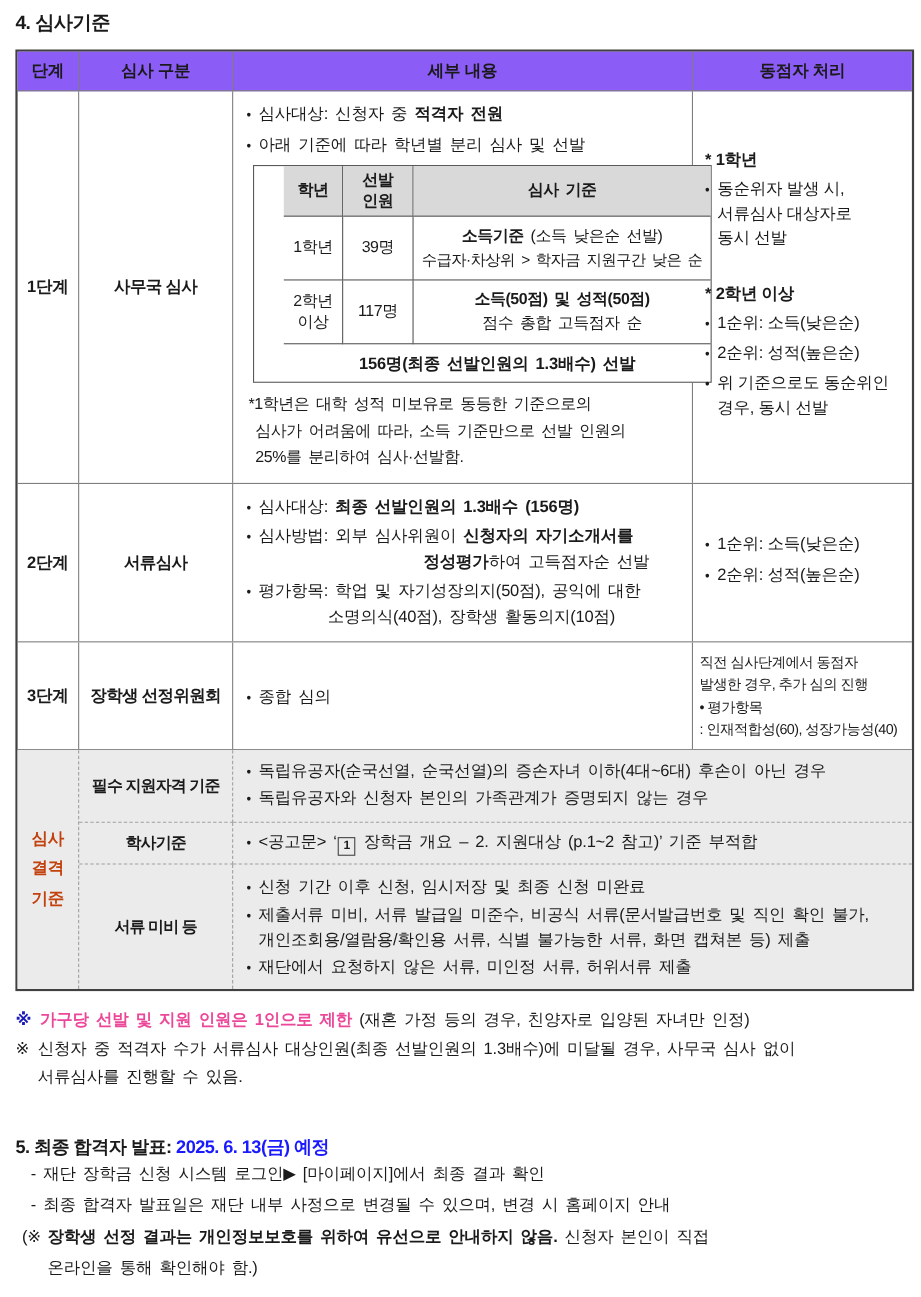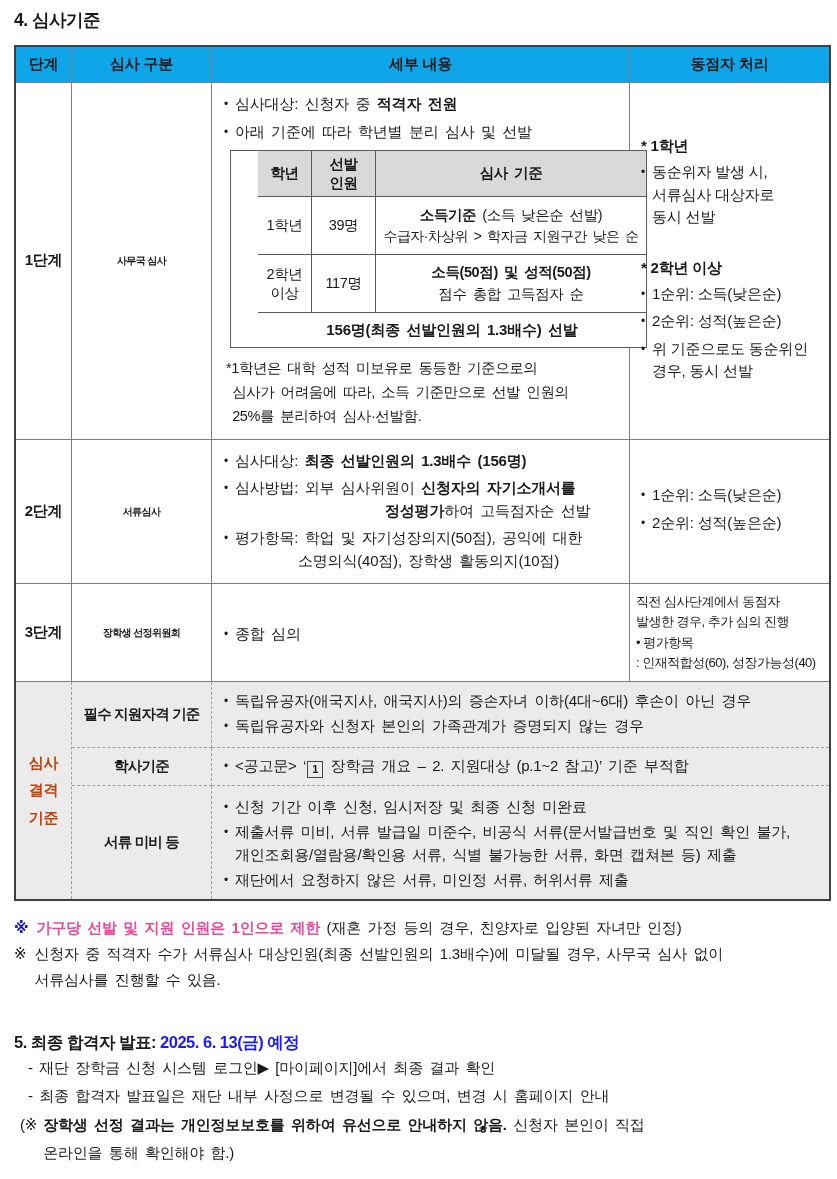--- a/index.html
+++ b/index.html
@@ -14,28 +14,28 @@
   .pre{white-space:pre-wrap;}
   .nw{white-space:nowrap;}
   .ws{word-spacing:2.5px;}
 
   
   .main-table{margin-top:13px;width:813px;border:2px solid #404040;}
   .trow{display:grid;grid-template-columns:56px 140px 418px 1fr;border-bottom:1px solid #7f7f7f;}
   .trow.lastrow{border-bottom:none;}
   .c{border-right:1px solid #7f7f7f;box-sizing:border-box;}
   .c.last{border-right:none;}
-  .thead{height:35px;background:#0ea5e9;}
+  .thead{height:35px;background:#8b5cf6;}
   .hcell{display:flex;align-items:center;justify-content:center;font-weight:bold;font-size:15px;}
   .vcenter{display:flex;align-items:center;justify-content:center;text-align:center;}
   .trow1{min-height:355px;}
   .trow2{min-height:143px;}
   .trow3{min-height:94px;}
   .stage-cell{font-weight:bold;}
-  .cat-cell{font-weight:bold;font-size:10px;letter-spacing:-0.6px;}
+  .cat-cell{font-weight:bold;font-size:15px;letter-spacing:-0.6px;}
   .det-col{padding:10px 12px 6px 12px;}
   .bullet-row{display:flex;gap:7px;margin-bottom:5px;line-height:1.5;}
   .bdot{flex:0 0 auto;font-size:12px;padding-top:2px;}
   .indent-b2{padding-left:150px;}
   .indent-b3{padding-left:63px;}
 
   
   .inner{width:388px;margin:7px 0 9px 6px;border:1.5px solid #595959;display:grid;
          grid-template-columns:54px 64px 1fr;background:#fff;padding-left:27px;}
   .ic{border-right:1px solid #595959;border-bottom:1px solid #595959;box-sizing:border-box;
@@ -218,21 +218,21 @@
     <div class="trow lastrow" style="display:block;border-bottom:none;">
       <div class="gray">
         <div class="g-label pre">심사
 결격
 기준</div>
 
         <div class="g-cat g-b" style="grid-row:1;">필수 지원자격 기준</div>
         <div class="g-con g-b ws" style="grid-row:1;">
           <div class="bullet-row">
             <span class="bdot">•</span>
-            <div class="nw">독립유공자(애국지사, 애국지사)의 증손자녀 이하(4대~6대) 후손이 아닌 경우</div>
+            <div class="nw">독립유공자(순국선열, 순국선열)의 증손자녀 이하(4대~6대) 후손이 아닌 경우</div>
           </div>
           <div class="bullet-row">
             <span class="bdot">•</span>
             <div class="nw">독립유공자와 신청자 본인의 가족관계가 증명되지 않는 경우</div>
           </div>
         </div>
 
         <div class="g-cat g-b" style="grid-row:2;">학사기준</div>
         <div class="g-con g-b ws" style="grid-row:2;padding-top:7px;">
           <div class="bullet-row">

